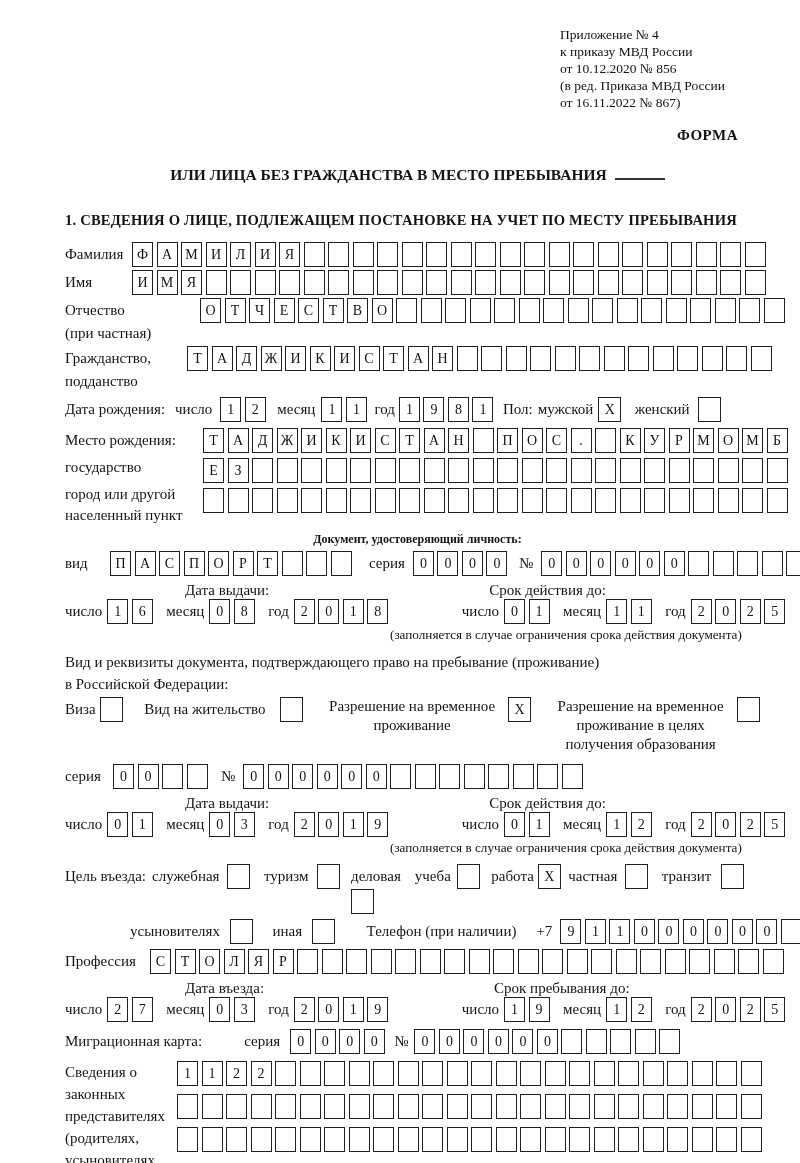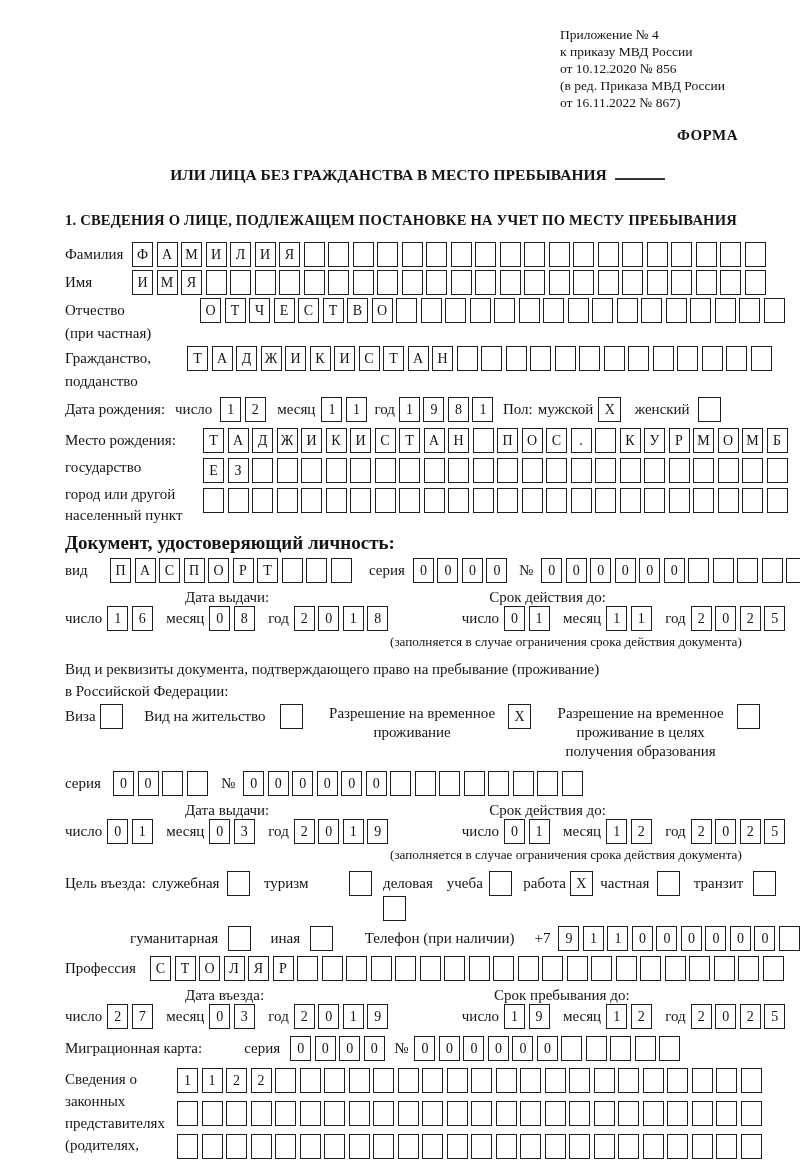--- a/index.html
+++ b/index.html
@@ -23,21 +23,21 @@
     flex:none;width:21px;height:25px;box-sizing:border-box;border:1.6px solid #1f1f1f;
     margin-right:3.5px;display:flex;align-items:center;justify-content:center;
     font-size:14px;line-height:1;background:#fff;
   }
   .box{width:23px;}
   .dhead{font-size:15px;line-height:17px;display:flex;}
   .dgroup{display:flex;align-items:flex-start;}
   .dgroup .lbl{margin-right:5px;}
   .dgroup .cells{margin-right:10px;}
   .note{font-size:13.2px;line-height:16px;}
-  .doc-heading{font-weight:bold;font-size:19px;text-align:left;margin:6px 0 4px 0;}
+  .doc-heading{font-weight:bold;font-size:12px;text-align:center;margin:6px 0 4px 0;}
   .opt{display:flex;align-items:flex-start;}
   .opt .optlbl{text-align:center;line-height:19px;}
   .mt6{margin-top:6px;}
 </style>
 </head>
 <body>
 
 <div class="page">
 
   <div class="appendix">
@@ -483,21 +483,21 @@
       </span>
     </div>
     <div class="note" style="margin-left:325px;">(заполняется в случае ограничения срока действия документа)</div>
 
     <div class="row" style="margin-top:8px;">
       <span class="lbl" style="margin-right:6px;">Цель въезда:</span>
       <span class="opt">
           <span class="lbl" style="margin-right:8px;">служебная</span>
           <span class="cell box"></span>
         </span>
-      <span class="opt" style="margin-left:10px;gap:32px;">
+      <span class="opt" style="margin-left:10px;">
           <span class="lbl" style="margin-right:8px;">туризм</span>
           <span class="cell box"></span>
         </span>
       <span class="opt" style="margin-left:8px;flex-direction:column;">
           <span class="lbl" style="margin-right:6px;">деловая</span>
           <span class="cell box"></span>
         </span>
       <span class="opt" style="margin-left:8px;">
           <span class="lbl" style="margin-right:6px;">учеба</span>
           <span class="cell box"></span>
@@ -511,21 +511,21 @@
           <span class="cell box"></span>
         </span>
       <span class="opt" style="margin-left:10px;">
           <span class="lbl" style="margin-right:10px;">транзит</span>
           <span class="cell box"></span>
         </span>
     </div>
 
     <div class="row" style="margin-top:5px;">
       <span class="opt" style="margin-left:65px;">
-          <span class="lbl" style="margin-right:10px;">гуманитарная</span>
+          <span class="lbl" style="margin-right:10px;">усыновителях</span>
           <span class="cell box"></span>
         </span>
       <span class="opt" style="margin-left:16px;">
           <span class="lbl" style="margin-right:10px;">иная</span>
           <span class="cell box"></span>
         </span>
       <span class="lbl" style="margin-left:28px;margin-right:20px;">Телефон (при наличии)</span>
       <span class="lbl" style="margin-right:8px;">+7</span>
       <span class="cells">
           <span class="cell">9</span>

